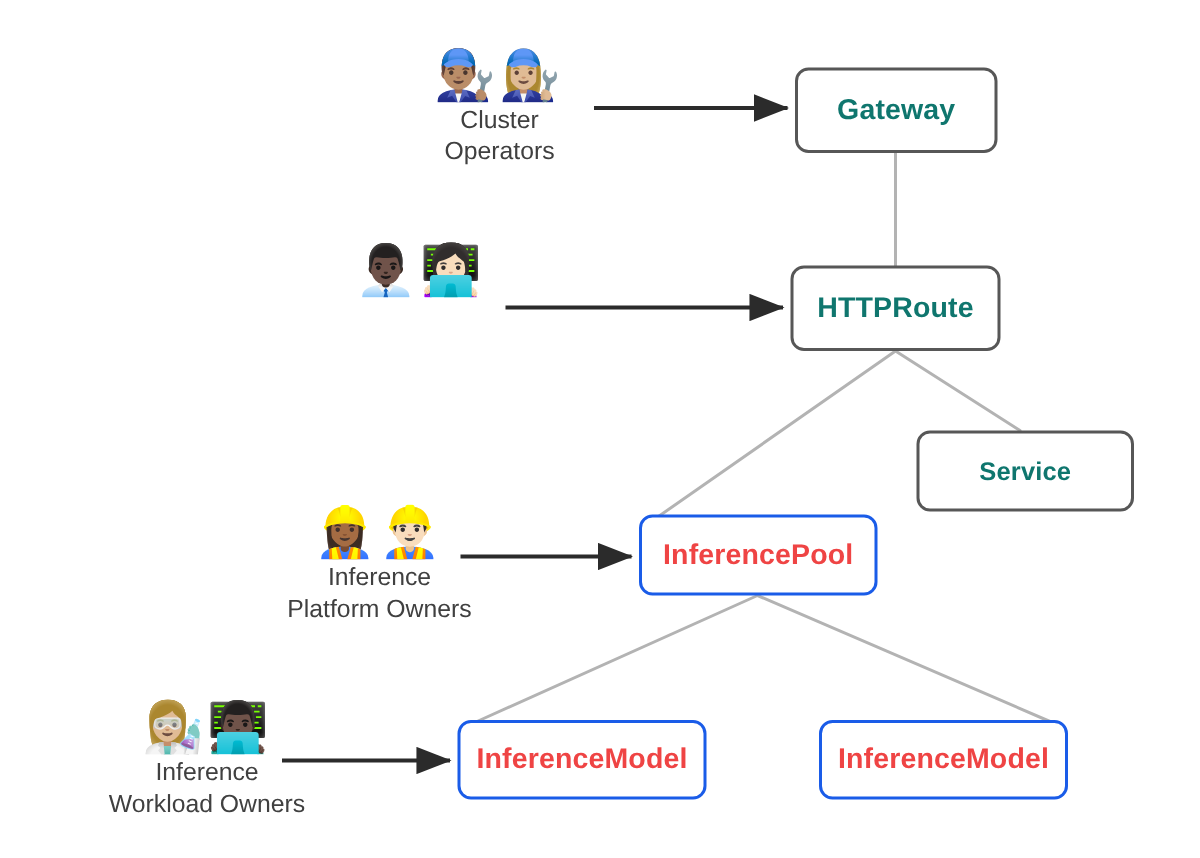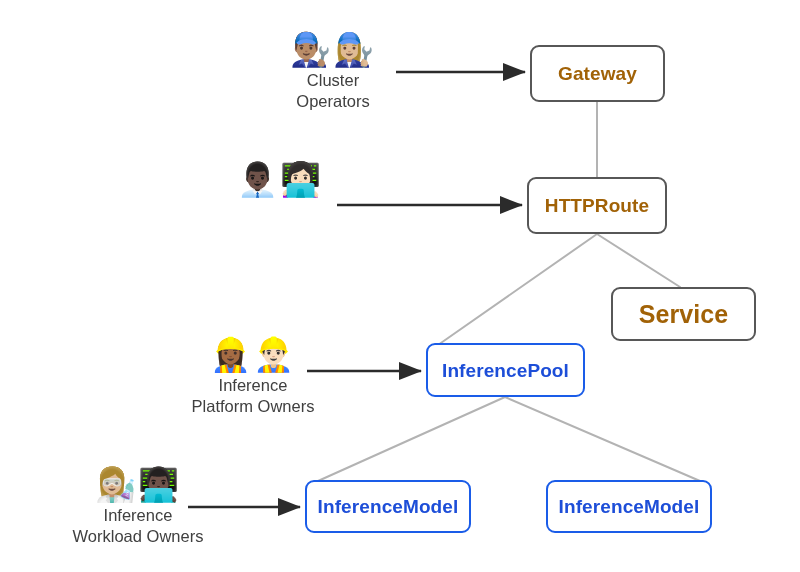--- a/index.html
+++ b/index.html
@@ -40,27 +40,27 @@
   .node-label {
     font-weight: bold;
     letter-spacing: 0.1px;
     line-height: 1;
     white-space: nowrap;
   }
   .node.theme-dark {
     border: 2.2px solid #575757;
   }
   .node.theme-dark .node-label {
-    color: #a16207;
+    color: #0f766e;
   }
   .node.theme-blue {
     border: 2.4px solid #1a5ce8;
   }
   .node.theme-blue .node-label {
-    color: #1d4ed8;
+    color: #ef4444;
   }
   .persona {
     position: absolute;
     display: flex;
     flex-direction: column;
     align-items: center;
     z-index: 3;
   }
   .persona-emoji {
     font-size: 33px;
@@ -105,21 +105,21 @@
   </svg>
 
   <div id="nodes-root">
       <div class="node theme-dark" style="left: 530px; top: 45px; width: 135px; height: 57px;">
         <span class="node-label" style="font-size: 19px;">Gateway</span>
       </div>
       <div class="node theme-dark" style="left: 527px; top: 177px; width: 140px; height: 57px;">
         <span class="node-label" style="font-size: 19px;">HTTPRoute</span>
       </div>
       <div class="node theme-dark" style="left: 611px; top: 287px; width: 145px; height: 54px;">
-        <span class="node-label" style="font-size: 25px;">Service</span>
+        <span class="node-label" style="font-size: 17px;">Service</span>
       </div>
       <div class="node theme-blue" style="left: 426px; top: 343px; width: 159px; height: 54px;">
         <span class="node-label" style="font-size: 19px;">InferencePool</span>
       </div>
       <div class="node theme-blue" style="left: 305px; top: 480px; width: 166px; height: 53px;">
         <span class="node-label" style="font-size: 19px;">InferenceModel</span>
       </div>
       <div class="node theme-blue" style="left: 546px; top: 480px; width: 166px; height: 53px;">
         <span class="node-label" style="font-size: 19px;">InferenceModel</span>
       </div>

